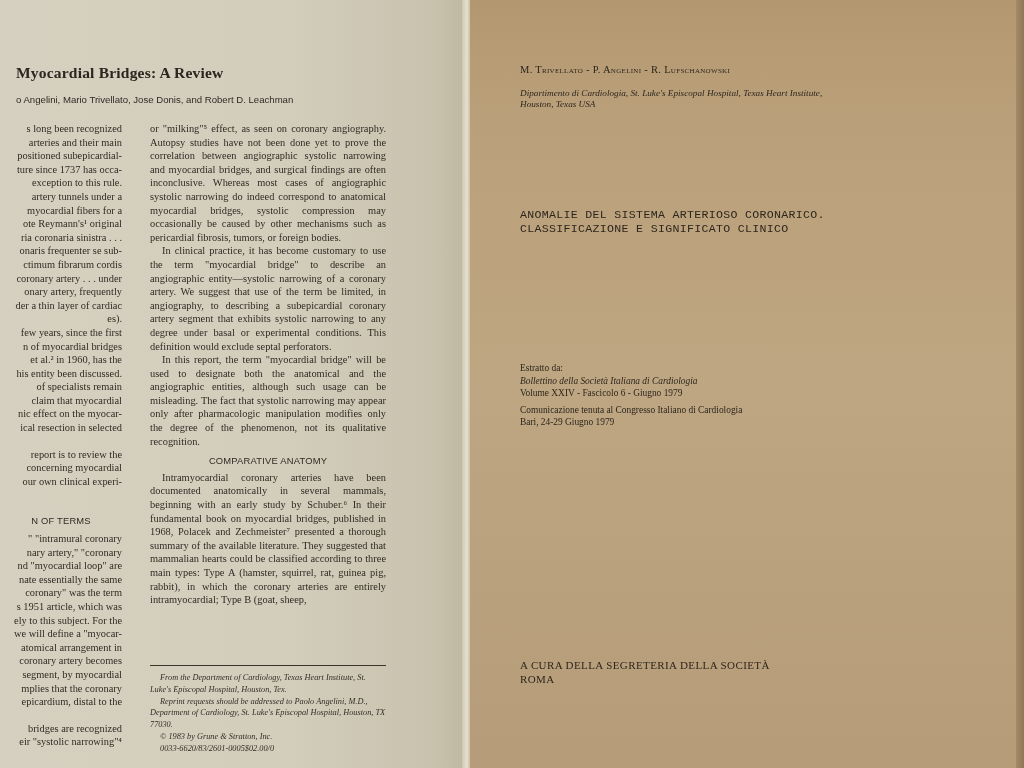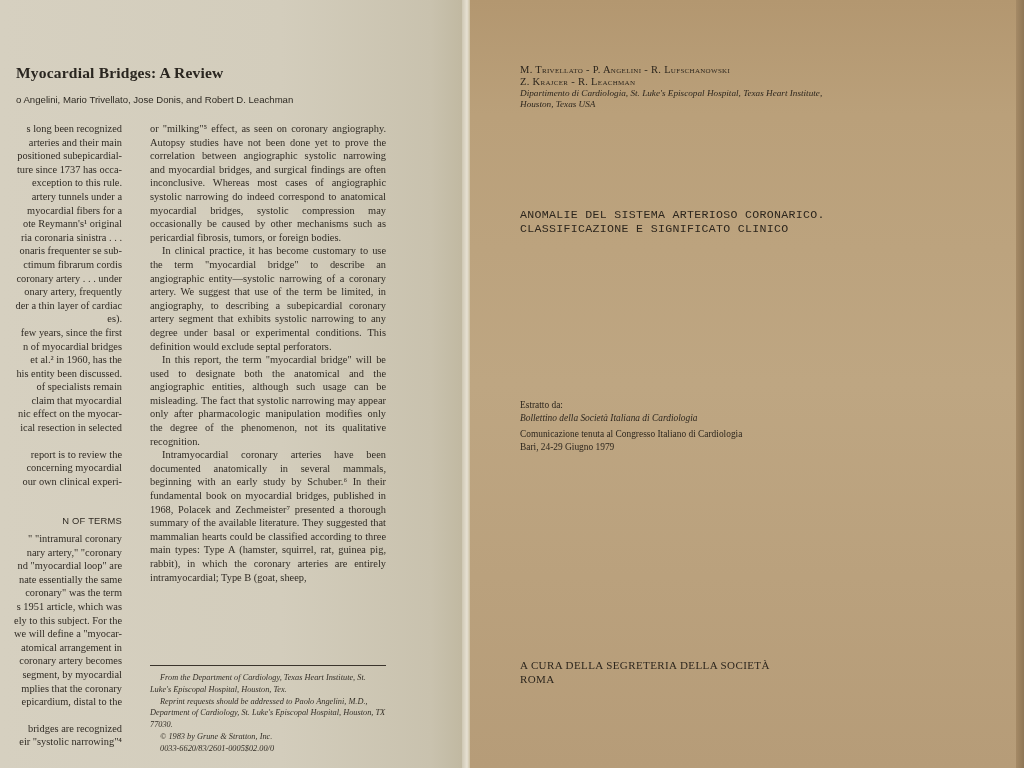--- a/index.html
+++ b/index.html
@@ -15,34 +15,34 @@
   .title { position:absolute; left:16px; top:64px; font-size:15.5px; font-weight:bold; color:#2a2620; letter-spacing:0.2px; margin:0; }
   .authors { position:absolute; left:16px; top:94px; font-family:"Liberation Sans", sans-serif; font-size:9.6px; color:#2f2b24; margin:0; white-space:nowrap; }
 
   .col { position:absolute; font-size:10.4px; line-height:13.6px; color:#302b24; text-align:justify; }
   .col p { margin:0; }
   .col1 { left:0; top:122px; width:122px; text-align:right; }
   .col2 { left:150px; top:122px; width:236px; }
   .indent { text-indent:12px; }
   .section-head { font-family:"Liberation Sans", sans-serif; font-size:9.4px; color:#302b24; letter-spacing:0.2px; }
   .col2 .section-head { text-align:center; margin:6px 0 3px 0; }
-  .col1 .section-head { text-align:right; margin:8px 0 4px 0; }
+  .col1 .section-head { text-align:center; margin:8px 0 4px 0; }
   .gap { height:13px; }
 
   .footnote-rule { position:absolute; left:150px; top:665px; width:236px; height:1px; background:#3a342c; }
   .footnote { position:absolute; left:150px; top:672px; width:238px; font-size:8.3px; line-height:11.8px; font-style:italic; color:#332e26; }
   .footnote p { margin:0; }
   .footnote .ind { text-indent:10px; }
   .footnote .plain { font-style:italic; padding-left:10px; }
 
   .center { position:absolute; left:520px; width:460px; text-align:left; color:#2d261d; margin:0; }
   .r-authors { top:64px; font-size:10.5px; line-height:12px; font-variant:small-caps; letter-spacing:0.3px; }
   .r-affil { top:88px; font-size:9.2px; line-height:11px; font-style:italic; }
   .r-title { top:208px; font-size:11.6px; line-height:13.5px; letter-spacing:0.3px;font-family:Liberation Mono, monospace; }
-  .r-extract { top:399px; font-size:9.4px; line-height:12.5px; }
+  .r-extract { top:362px; font-size:9.4px; line-height:12.5px; }
   .r-extract .it { font-style:italic; }
   .r-extract .sp { height:4px; }
   .r-footer { top:658px; font-size:11px; line-height:14px; letter-spacing:0.4px; }
 </style>
 </head>
 <body>
 
 <div class="left-page">
   <h1 class="title">Myocardial Bridges: A Review</h1>
   <p class="authors">o Angelini, Mario Trivellato, Jose Donis, and Robert D. Leachman</p>
@@ -103,53 +103,54 @@
     <div id="c1b5">
         <div>bridges are recognized</div>
         <div>eir "systolic narrowing"⁴</div>
       </div>
   </div>
 
   <div class="col col2">
     <p>or "milking"⁵ effect, as seen on coronary angiography. Autopsy studies have not been done yet to prove the correlation between angiographic systolic narrowing and myocardial bridges, and surgical findings are often inconclusive. Whereas most cases of angiographic systolic narrowing do indeed correspond to anatomical myocardial bridges, systolic compression may occasionally be caused by other mechanisms such as pericardial fibrosis, tumors, or foreign bodies.</p>
     <p class="indent">In clinical practice, it has become customary to use the term "myocardial bridge" to describe an angiographic entity—systolic narrowing of a coronary artery. We suggest that use of the term be limited, in angiography, to describing a subepicardial coronary artery segment that exhibits systolic narrowing to any degree under basal or experimental conditions. This definition would exclude septal perforators.</p>
     <p class="indent">In this report, the term "myocardial bridge" will be used to designate both the anatomical and the angiographic entities, although such usage can be misleading. The fact that systolic narrowing may appear only after pharmacologic manipulation modifies only the degree of the phenomenon, not its qualitative recognition.</p>
+    <div class="section-head">COMPARATIVE ANATOMY</div>
     <p class="indent">Intramyocardial coronary arteries have been documented anatomically in several mammals, beginning with an early study by Schuber.⁶ In their fundamental book on myocardial bridges, published in 1968, Polacek and Zechmeister⁷ presented a thorough summary of the available literature. They suggested that mammalian hearts could be classified according to three main types: Type A (hamster, squirrel, rat, guinea pig, rabbit), in which the coronary arteries are entirely intramyocardial; Type B (goat, sheep,</p>
   </div>
 
   <div class="footnote-rule"></div>
   <div class="footnote">
     <p class="ind">From the Department of Cardiology, Texas Heart Institute, St. Luke's Episcopal Hospital, Houston, Tex.</p>
     <p class="ind">Reprint requests should be addressed to Paolo Angelini, M.D., Department of Cardiology, St. Luke's Episcopal Hospital, Houston, TX 77030.</p>
     <p class="plain">© 1983 by Grune &amp; Stratton, Inc.</p>
     <p class="plain">0033-6620/83/2601-0005$02.00/0</p>
   </div>
 </div>
 
 <div class="spine"></div>
 
 <div class="right-page">
   <div class="right-edge"></div>
 </div>
 
 <div class="center r-authors">
   <div>M. Trivellato - P. Angelini - R. Lufschanowski</div>
-  <div>Z. Krajcer - R. Leachman</div>
 </div>
 <div class="center r-affil">
   <div>Dipartimento di Cardiologia, St. Luke's Episcopal Hospital, Texas Heart Institute,</div>
   <div>Houston, Texas USA</div>
 </div>
 <div class="center r-title">
   <div>ANOMALIE DEL SISTEMA ARTERIOSO CORONARICO.</div>
   <div>CLASSIFICAZIONE E SIGNIFICATO CLINICO</div>
 </div>
 <div class="center r-extract">
   <div>Estratto da:</div>
   <div class="it">Bollettino della Società Italiana di Cardiologia</div>
+  <div>Volume XXIV - Fascicolo 6 - Giugno 1979</div>
   <div class="sp"></div>
   <div>Comunicazione tenuta al Congresso Italiano di Cardiologia</div>
   <div>Bari, 24-29 Giugno 1979</div>
 </div>
 <div class="center r-footer">
   <div>A CURA DELLA SEGRETERIA DELLA SOCIETÀ</div>
   <div>ROMA</div>
 </div>
 
 </body></html>

